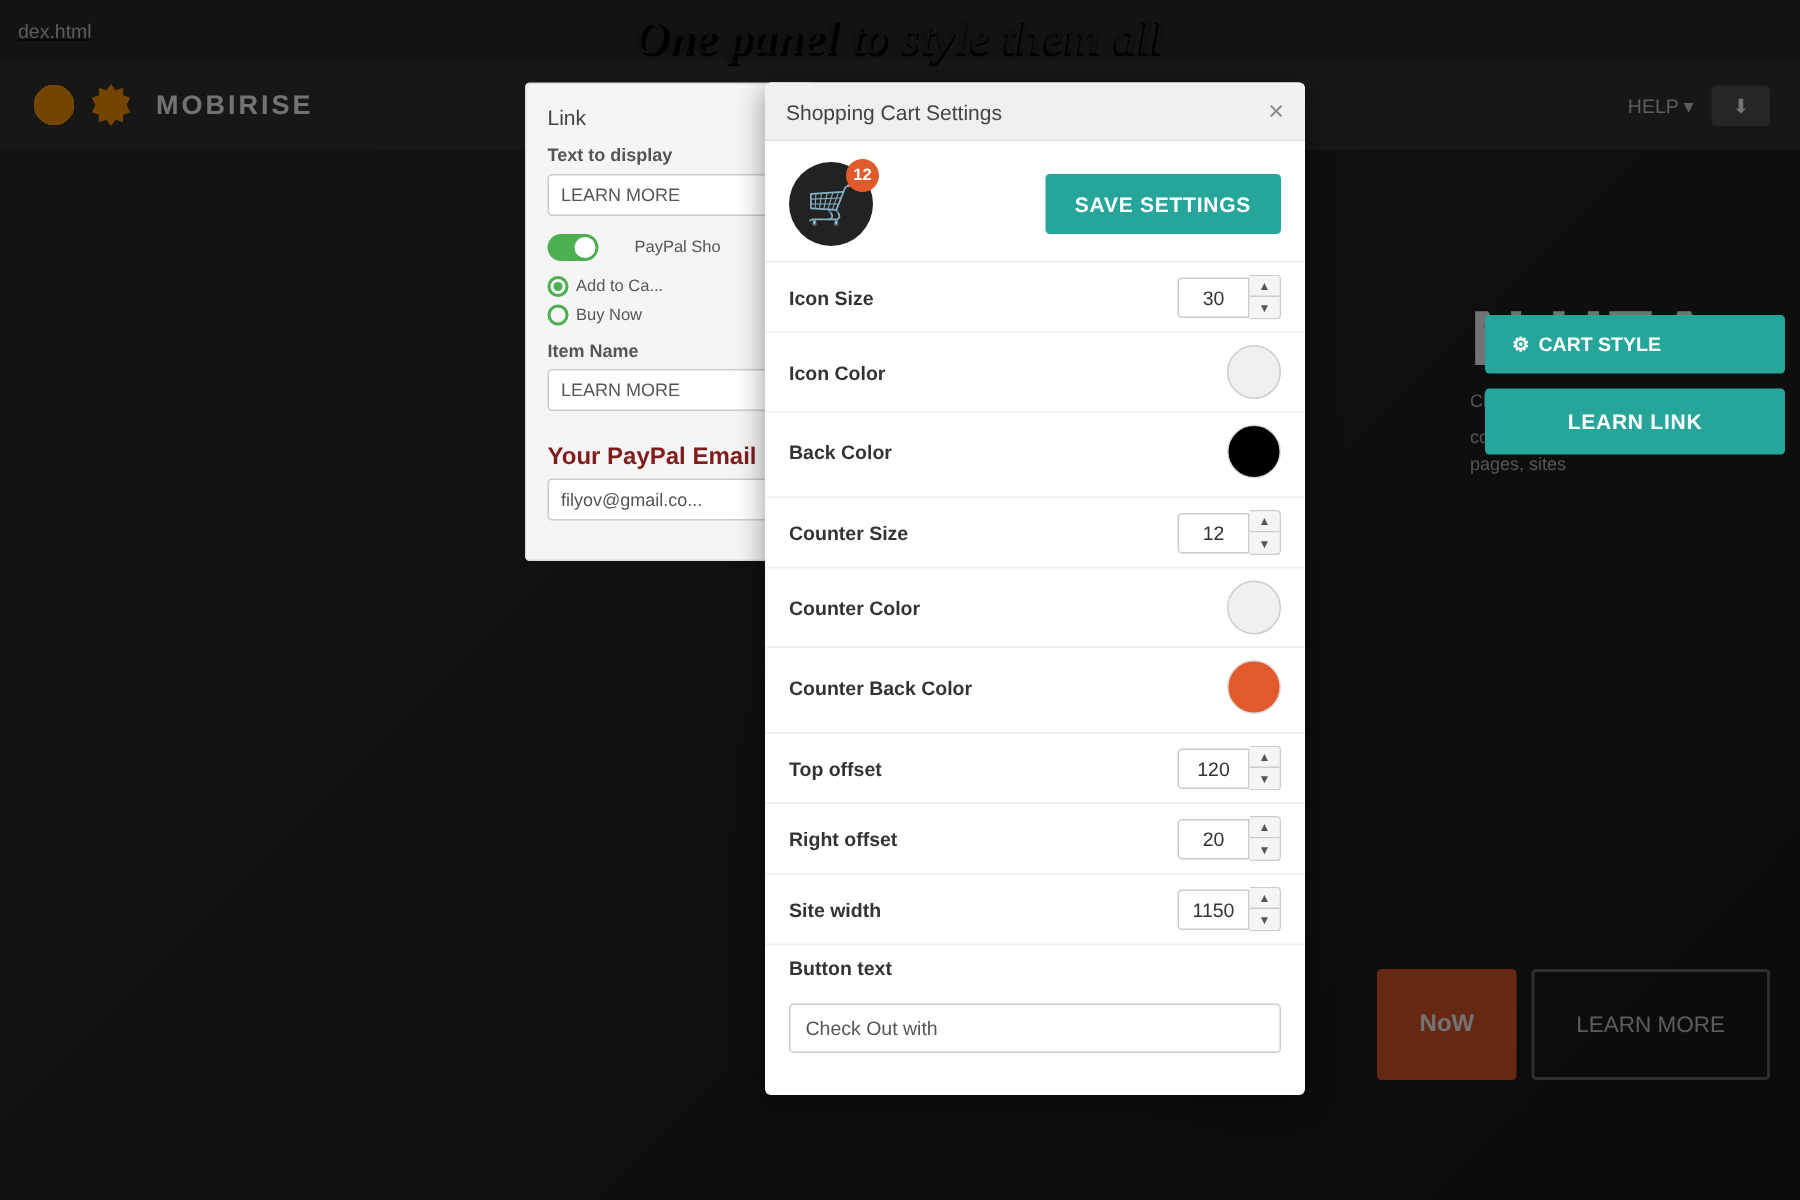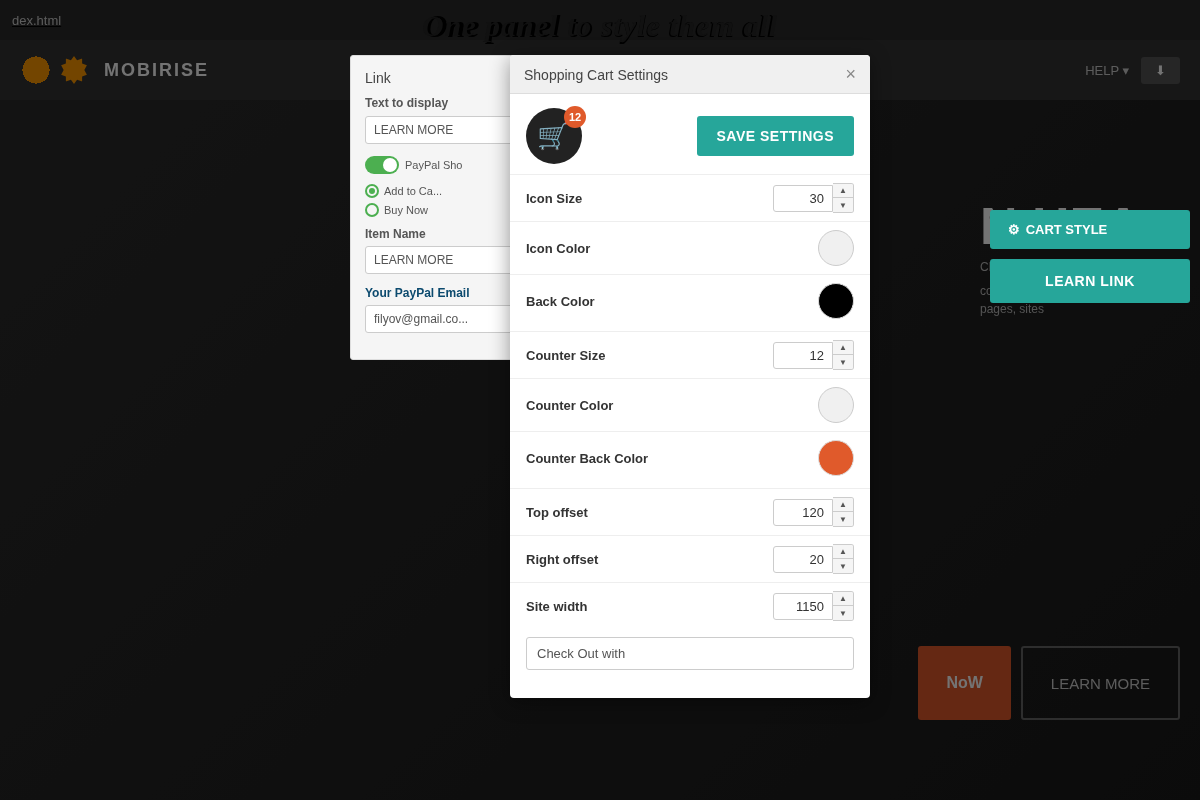--- a/index.html
+++ b/index.html
@@ -204,20 +204,21 @@
       content: '';
       position: absolute;
       right: 2px; top: 2px;
       width: 14px; height: 14px;
       background: #fff;
       border-radius: 50%;
     }
     .toggle-label {
       font-size: 11px;
       color: #555;
+      margin-left: 18px;
     }
     .radio-row {
       display: flex;
       align-items: center;
       gap: 5px;
       margin-bottom: 5px;
     }
     .radio-circle {
       width: 14px; height: 14px;
       border: 2px solid #4caf50;
@@ -239,24 +240,25 @@
     .link-panel-section {
       margin-top: 10px;
     }
     .item-name-label {
       font-size: 12px;
       color: #555;
       font-weight: bold;
       margin-bottom: 5px;
     }
     .email-label {
-      font-size: 12px;
-      color: #0c4a6e;
+      font-size: 16px;
+      color: #7f1d1d;
       font-weight: bold;
       margin-bottom: 5px;
+      margin-top: 10px;
     }
 
     
     .modal {
       position: absolute;
       top: 55px;
       left: 510px;
       width: 360px;
       background: #fff;
       border-radius: 4px;
@@ -342,26 +344,26 @@
       font-size: 13px;
       color: #333;
       font-weight: bold;
     }
     .settings-value {
       display: flex;
       align-items: center;
       gap: 0;
     }
     .number-input {
-      width: 60px;
+      width: 48px;
       border: 1px solid #ccc;
       border-radius: 3px 0 0 3px;
       padding: 5px 8px;
       font-size: 13px;
-      text-align: right;
+      text-align: center;
       color: #333;
     }
     .spin-buttons {
       display: flex;
       flex-direction: column;
       border: 1px solid #ccc;
       border-left: none;
       border-radius: 0 3px 3px 0;
       overflow: hidden;
     }
@@ -621,20 +623,23 @@
     <div class="settings-value">
       <input class="number-input" type="text" value="1150" style="">
       <div class="spin-buttons">
         <button class="spin-btn">▲</button>
         <button class="spin-btn">▼</button>
       </div>
     </div>
   </div>
 
   
+  <div class="settings-row">
+    <span class="settings-label">Button text</span>
+  </div>
   <input class="text-input-full" type="text" value="Check Out with" style="">
 </div>
 
 <div class="right-panel">
   <button class="cart-style-btn">
     <span>⚙</span>
     <span>CART STYLE</span>
   </button>
   <button class="insert-link-btn">LEARN LINK</button>
 </div>

